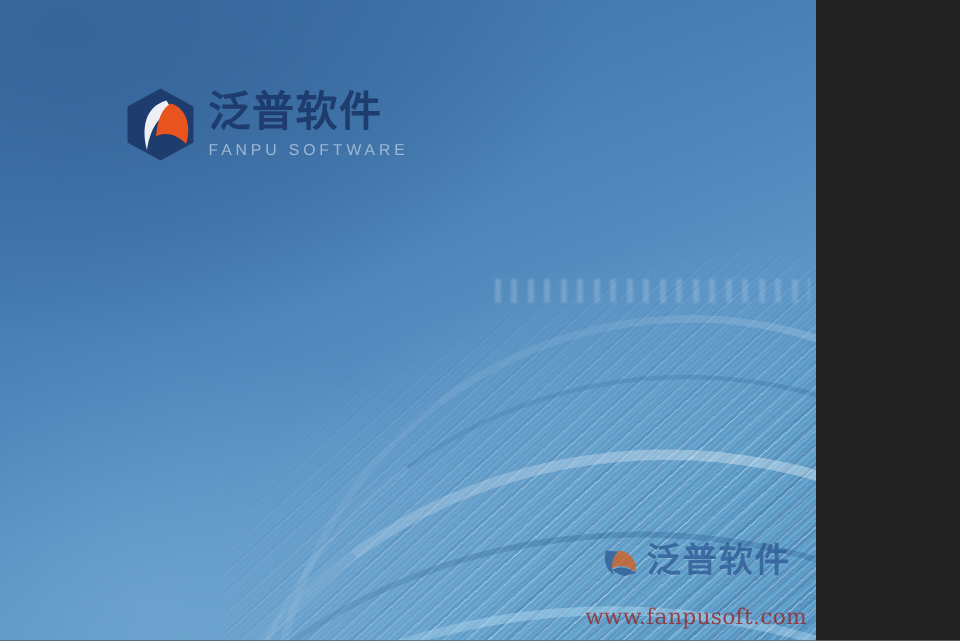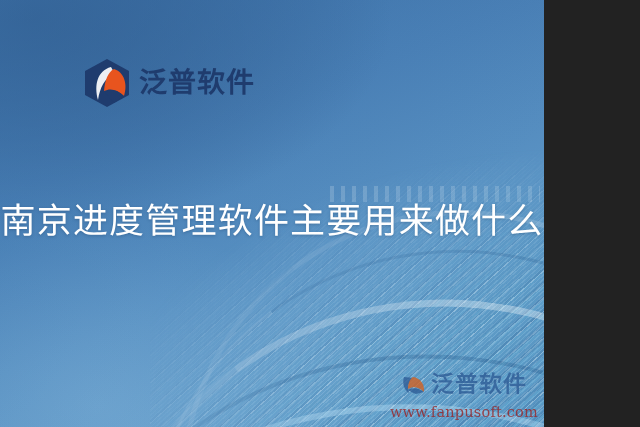--- a/index.html
+++ b/index.html
@@ -169,21 +169,21 @@
   .wm-mark{ width:26px; height:20px; display:block; }
   .wm-cn{
     font-family:"DejaVu Sans","Liberation Sans",sans-serif;
     font-size:23px; font-weight:700; color:#2e5c96;
     letter-spacing:1px; line-height:1; white-space:nowrap;
     text-shadow:0 1px 0 rgba(255,255,255,.22);
   }
   .wm-url{
     font-family:"DejaVu Serif","Liberation Serif",serif;
     font-size:14.5px; color:#9b2020; letter-spacing:.2px;
-    line-height:1; margin-top:9px; white-space:nowrap;
+    line-height:1; margin-top:19px; white-space:nowrap;
   }
 </style>
 </head>
 <body>
 
 <div id="banner">
 
   <div class="sky"></div>
   <div class="sky-haze"></div>
   <div class="skyline"></div>
@@ -207,24 +207,24 @@
 
   <div class="logo">
     <svg class="logo-mark" viewBox="0 0 46 50">
       <path d="M23 1 L45 13 L45 37 L23 49 L1 37 L1 13 Z" fill="#1f3c6e"></path>
       <path d="M27 9 C13 13 10 27 14 42 C16 30 20 20 31 16 Z" fill="#ffffff" opacity="0.92"></path>
       <path d="M30 11 C40 14 44 26 40 38 C33 31 26 30 20 33 C21 22 24 14 30 11 Z" fill="#e8541e"></path>
       <path d="M21 34 C27 31 34 32 40 38 L30 45 C26 40 23 37 21 34 Z" fill="#1f3c6e"></path>
     </svg>
     <div class="logo-text">
       <div class="logo-cn">泛普软件</div>
+      <div class="logo-en">FANPU SOFTWARE</div>
     </div>
   </div>
 
-  <div class="headline">南京进度管理软件主要用来做什么</div>
 
   <div class="watermark">
     <div class="wm-row">
       <svg class="wm-mark" viewBox="0 0 26 20">
         <path d="M3 3 C1 9 3 16 8 19 C6 12 8 7 13 4 Z" fill="#2e5c96"></path>
         <path d="M12 3 C19 4 24 10 23 18 C18 13 12 12 7 15 C7 9 9 5 12 3 Z" fill="#d4601f"></path>
         <path d="M7 16 C12 13 18 14 23 18 L15 20 C11 19 9 17 7 16 Z" fill="#2e5c96"></path>
       </svg>
       <div class="wm-cn">泛普软件</div>
     </div>

